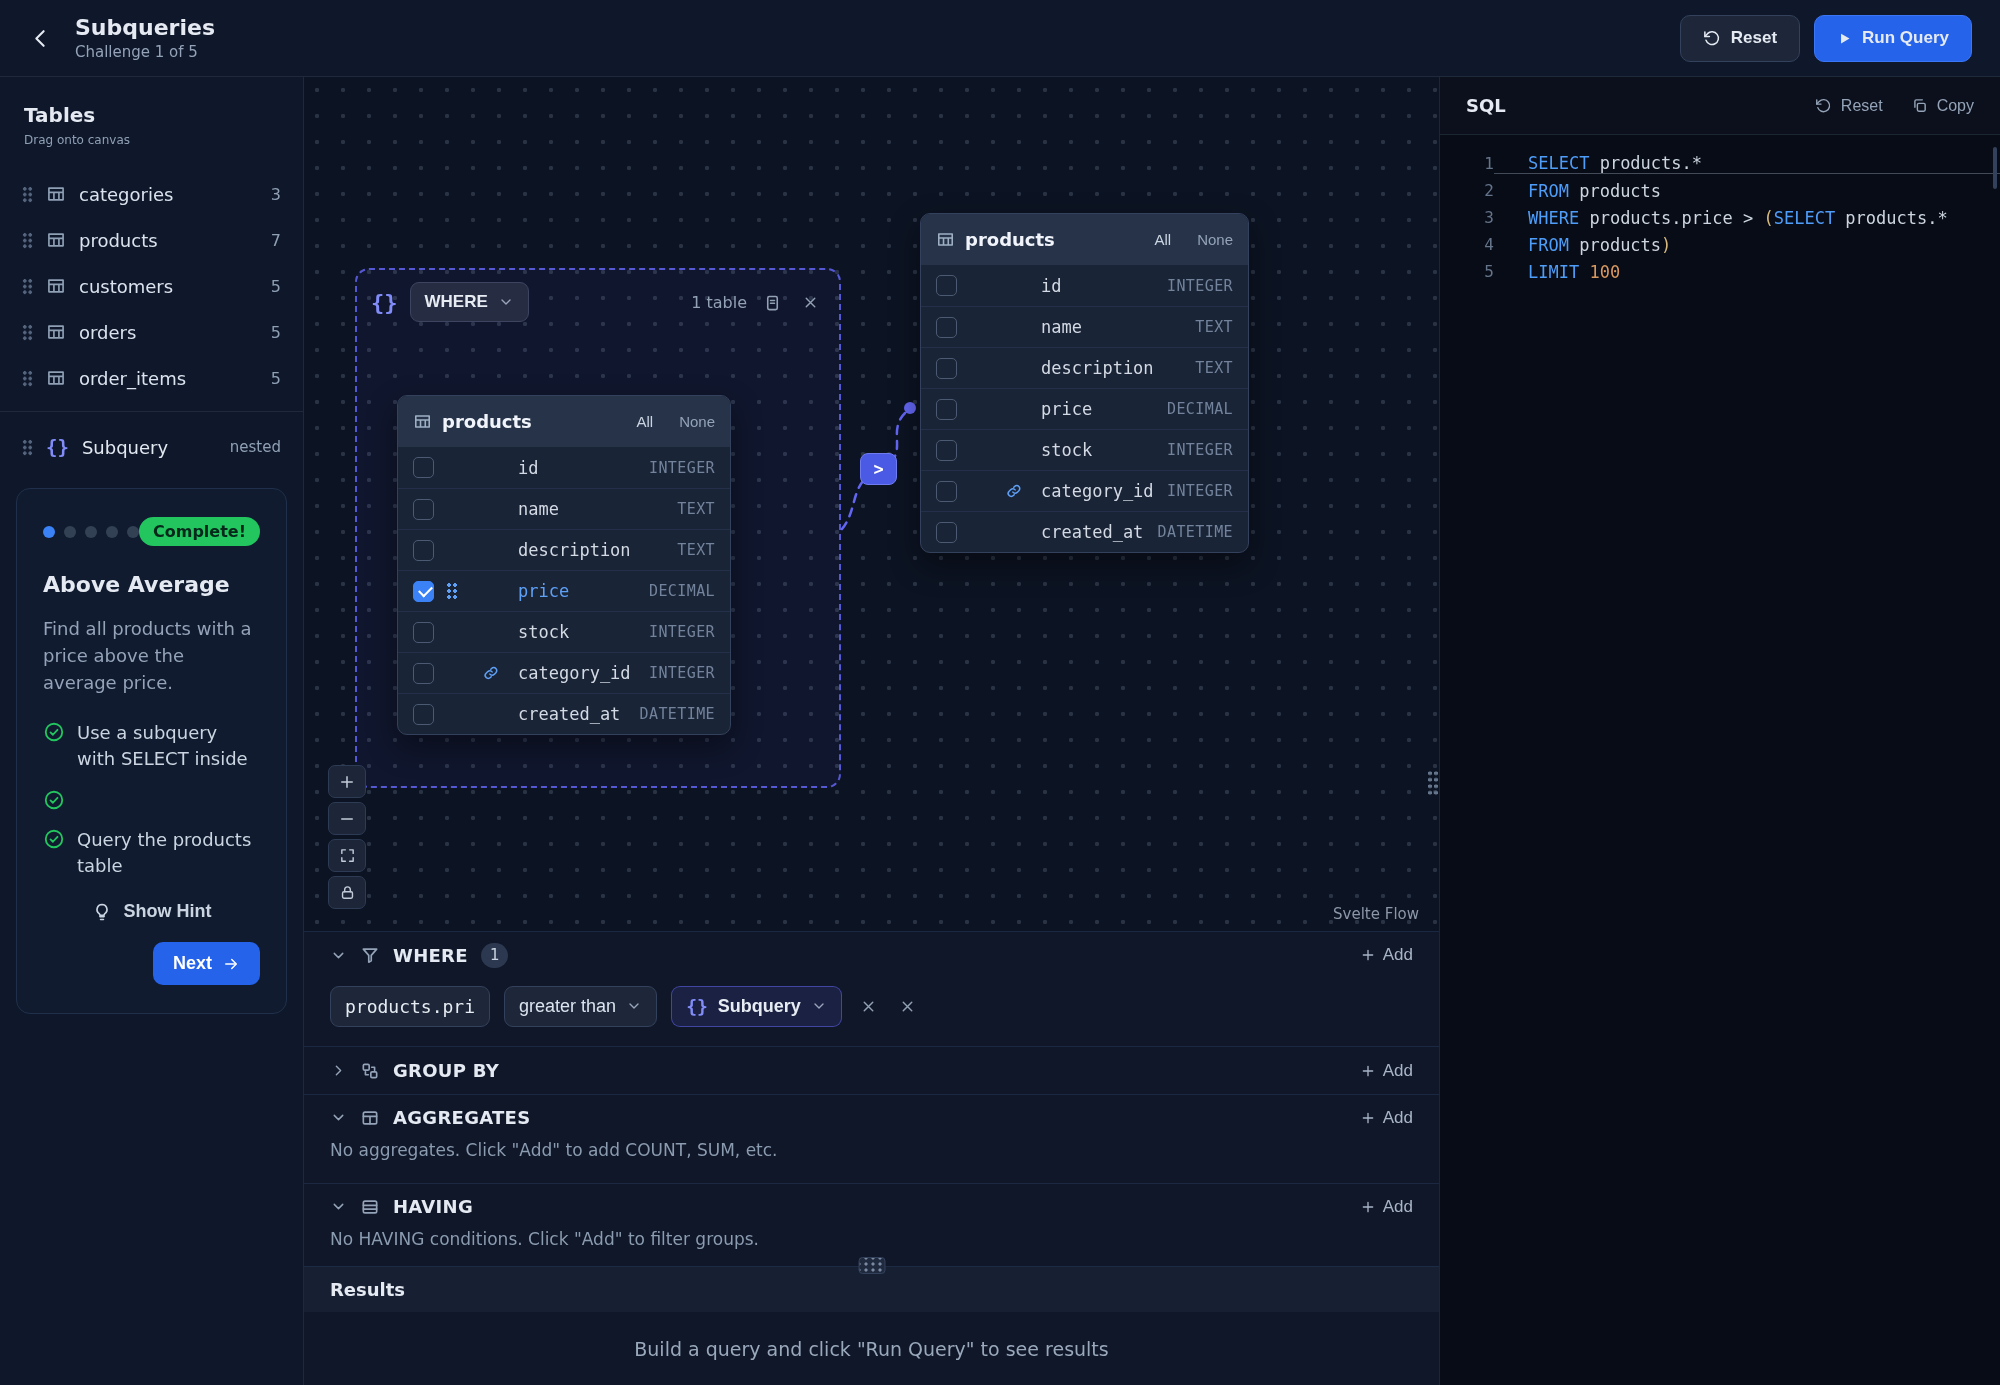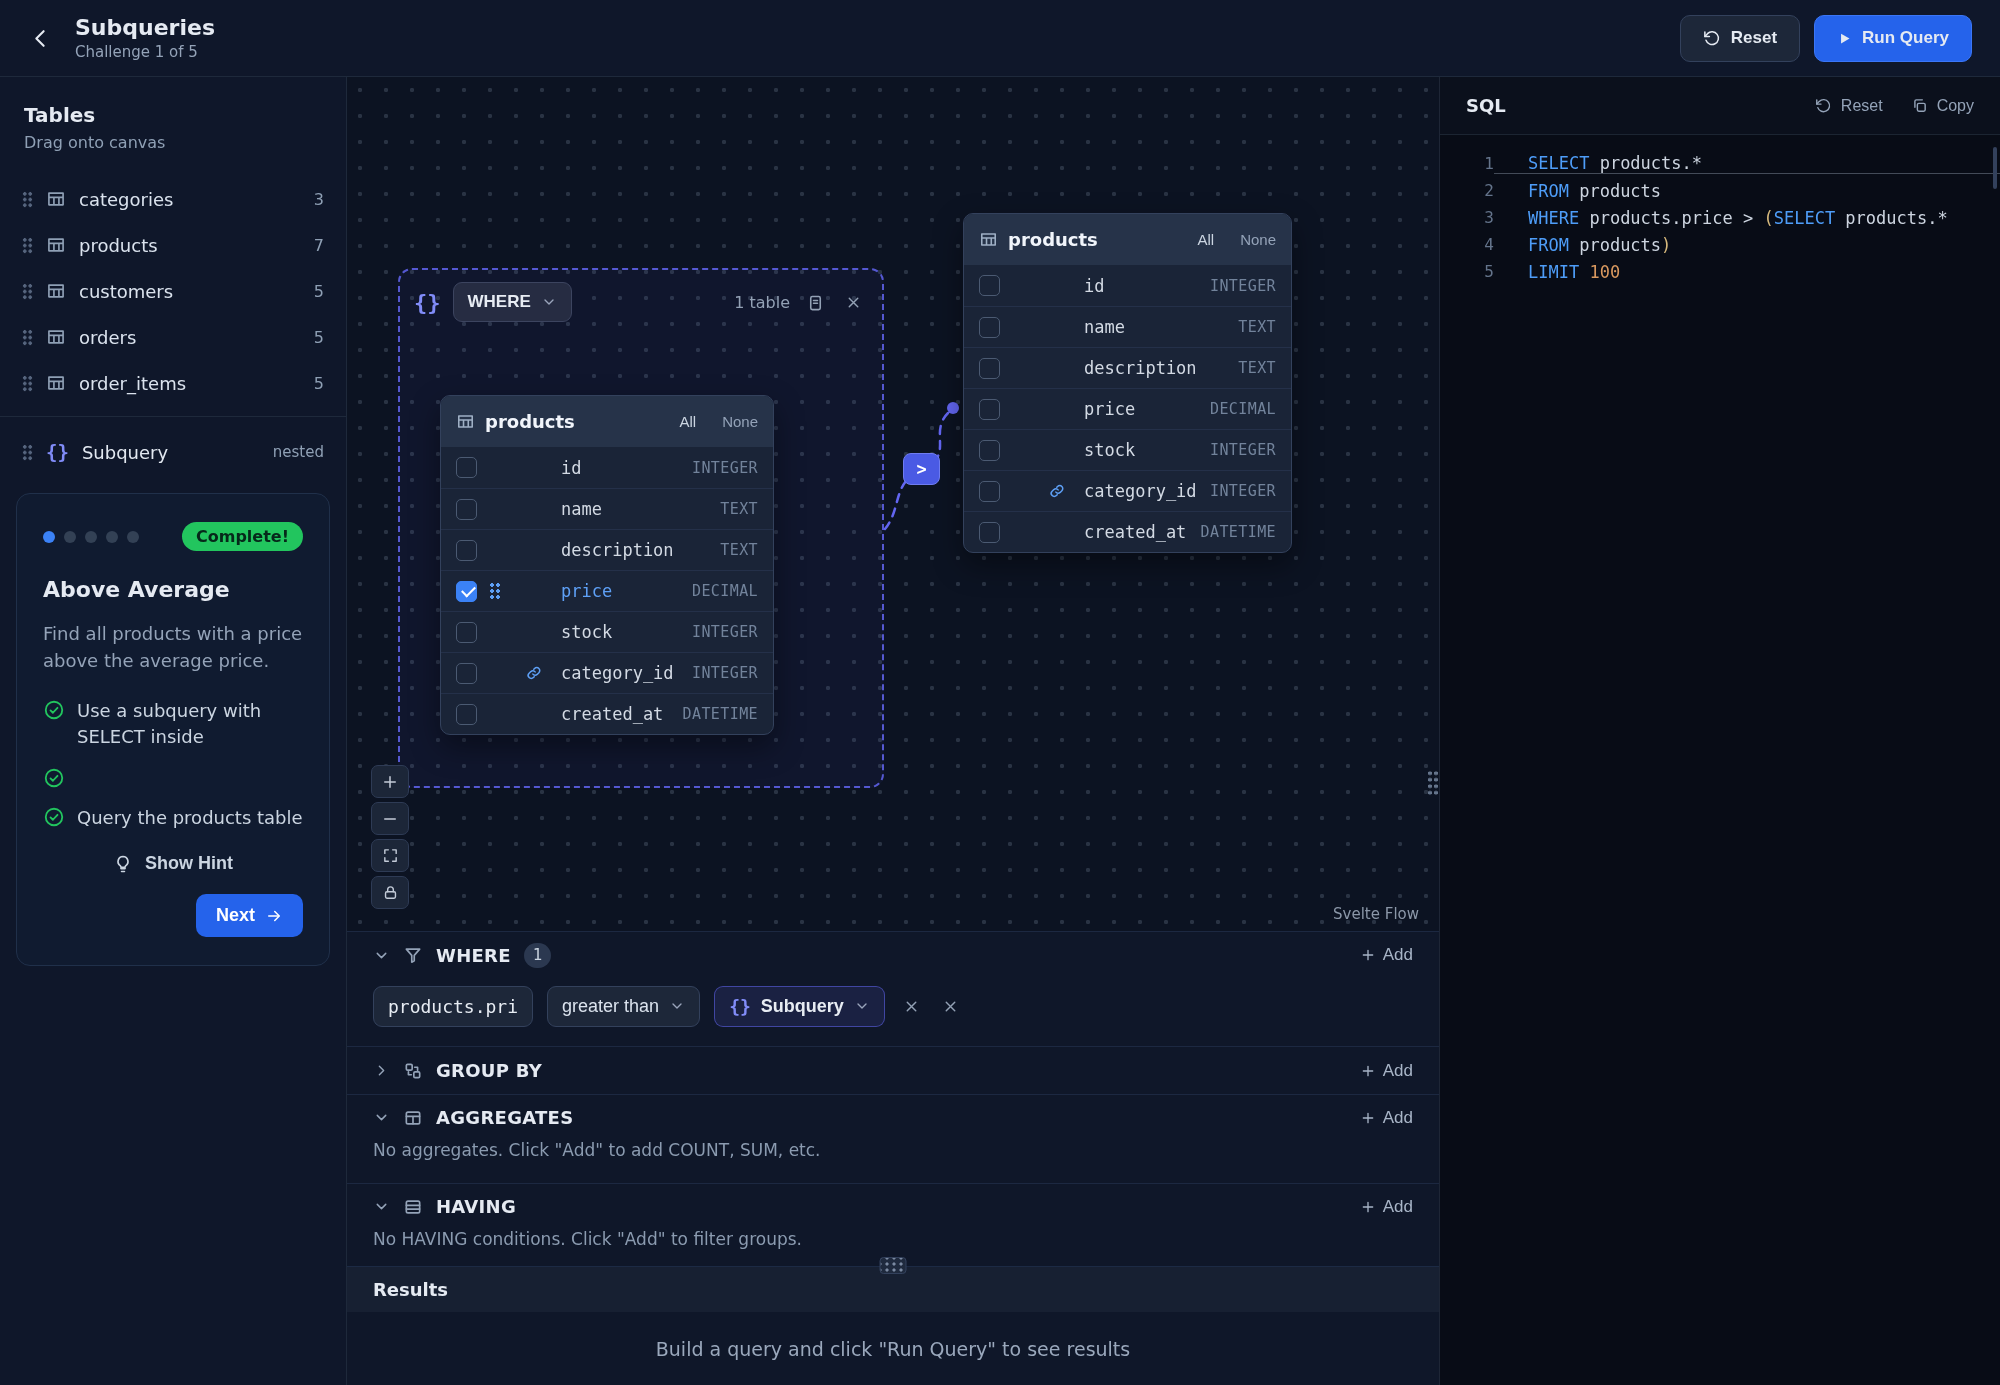--- a/index.html
+++ b/index.html
@@ -15,28 +15,28 @@
   .back-btn{background:none;border:none;color:#e5eaf2;cursor:pointer;display:flex;align-items:center}
   .app-title{font-size:22px;font-weight:700}
   .app-sub{font-size:15px;color:#94a3b8;margin-top:3px}
   .tb-right{display:flex;align-items:center;gap:14px}
   .btn{display:flex;align-items:center;gap:10px;height:47px;padding:0 22px;border-radius:10px;font-size:17px;font-weight:600;cursor:pointer;color:#e5eaf2}
   .btn-ghost{background:#1d2739;border:1px solid #33415c}
   .btn-primary{background:var(--accent-blue,#2563eb);border:1px solid #3b76f6}
 
   
   .main{display:flex;height:1308px}
-  .sidebar{width:347px;flex:none;background:#0f172a;border-right:1px solid #1e293b;display:flex;flex-direction:column;overflow:hidden}
+  .sidebar{width:304px;flex:none;background:#0f172a;border-right:1px solid #1e293b;display:flex;flex-direction:column;overflow:hidden}
   .center{flex:1;min-width:0;display:flex;flex-direction:column;background:#0f1729;position:relative}
   .sqlpanel{width:561px;flex:none;background:#080c16;border-left:1px solid #1e2636;display:flex;flex-direction:column;position:relative}
 
   
   .sidebar-head{padding:26px 24px 6px}
   .sidebar-title{font-size:20px;font-weight:700}
-  .sidebar-sub{font-size:16px;color:#8fa0b5;margin-top:6px}
+  .sidebar-sub{font-size:12px;color:#8fa0b5;margin-top:6px}
   .table-list{margin-top:18px}
   .side-item{height:46px;display:flex;align-items:center;gap:13px;padding:0 22px;cursor:grab}
   .grip{width:11px;height:17px;flex:none;background-image:radial-gradient(circle,#56657e 1.7px,transparent 1.9px);background-size:5.5px 5.7px}
   .side-ic{color:#8fa0b5}
   .side-name{font-size:18px;color:#dbe3ee}
   .side-count{margin-left:auto;font-size:16px;color:#8fa0b5}
   .divider{height:1px;background:#1e293b;margin:10px 0}
   .subq-item{height:50px;display:flex;align-items:center;gap:13px;padding:0 22px;cursor:grab}
   .brace{color:#818cf8;font-family:"DejaVu Sans Mono","Liberation Mono",monospace;font-weight:700}
   .subq-brace{font-size:19px}

